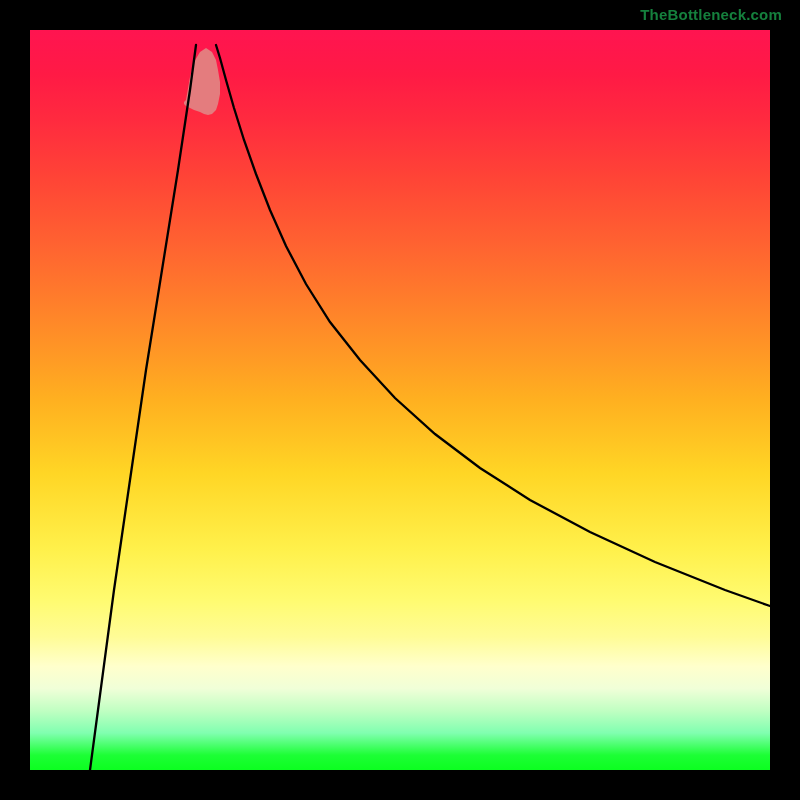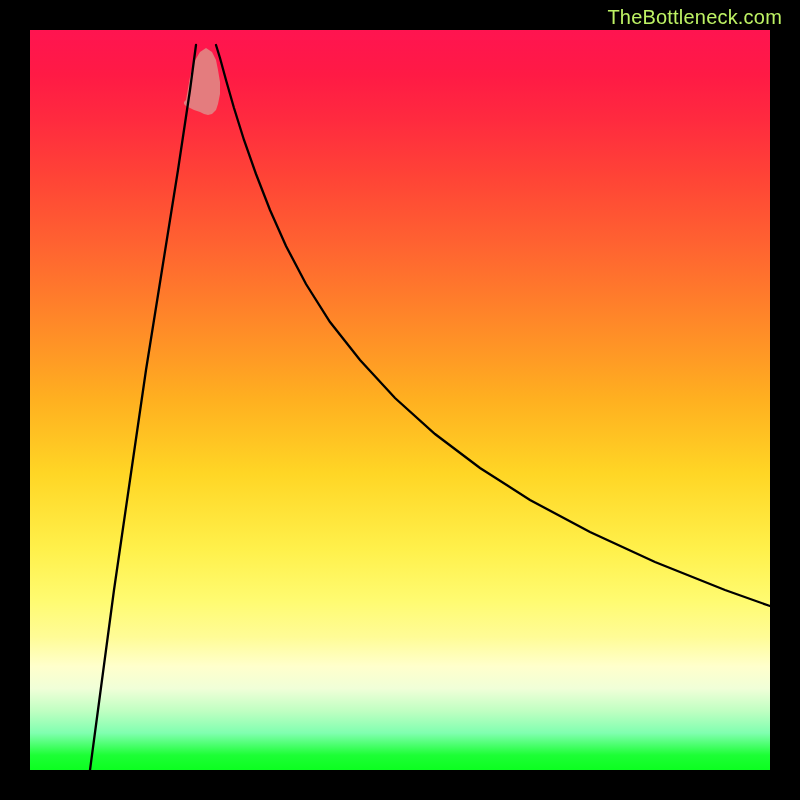--- a/index.html
+++ b/index.html
@@ -34,23 +34,23 @@
       #c0ffc2 92%,
       #80ffb0 95%,
       #1cff35 98%,
       #0cff20 100%
     );
   }
   .watermark {
     position: absolute;
     top: 6px;
     right: 18px;
-    color: #bef264;
-    font-size: 20px;
-    font-weight: 400;
+    color: #15803d;
+    font-size: 15px;
+    font-weight: 700;
     letter-spacing: 0.2px;
   }
   svg.plot {
     position: absolute;
     left: 0;
     top: 0;
     width: 740px;
     height: 740px;
     overflow: visible;
   }

